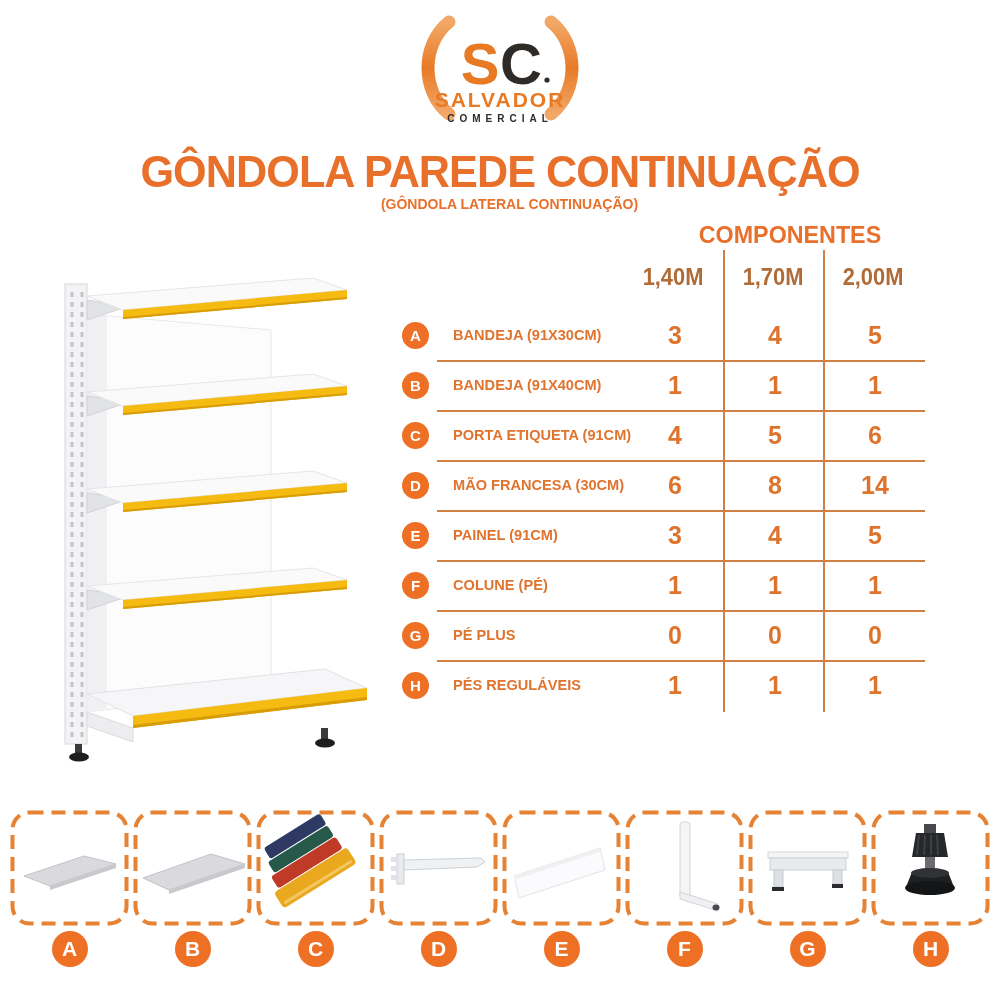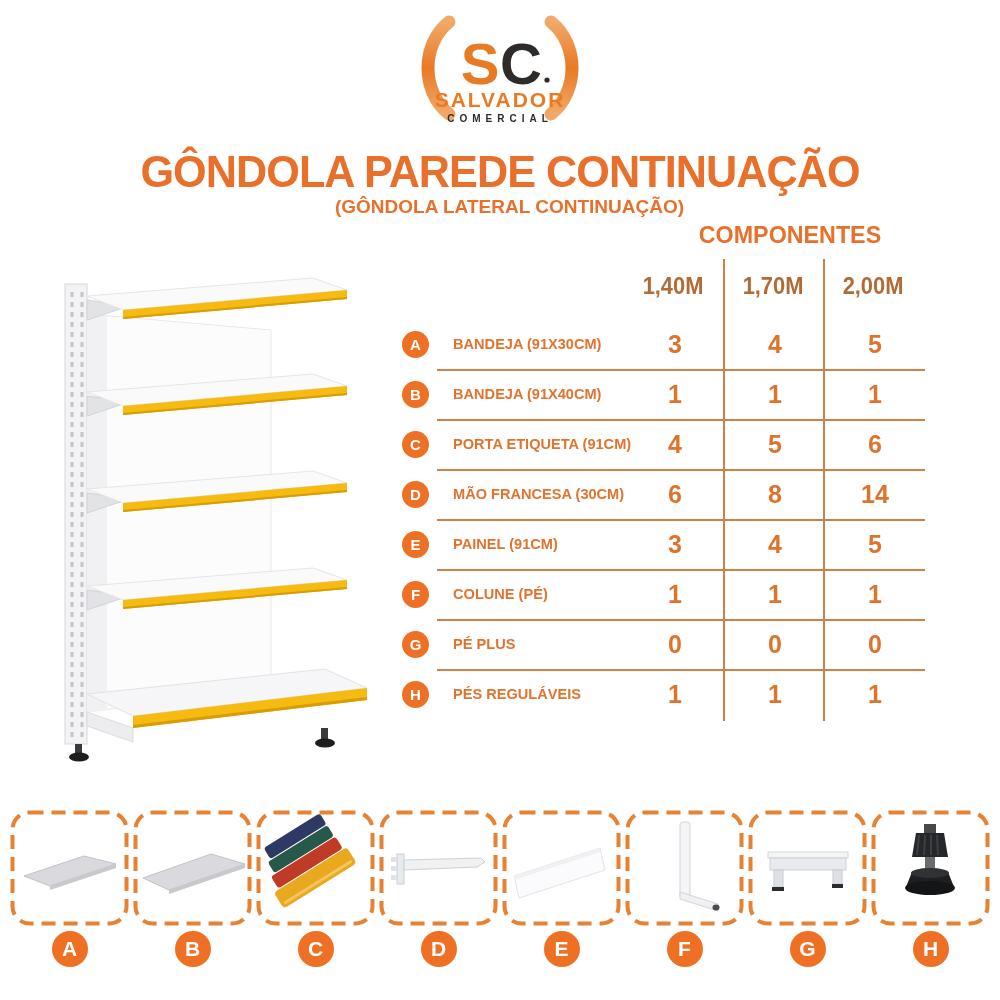--- a/index.html
+++ b/index.html
@@ -10,28 +10,28 @@
   
   .logo{position:absolute;left:385px;top:10px;width:230px;height:120px;}
   
   .title{
     position:absolute;left:0;right:0;top:146px;text-align:center;
     font-size:45px;font-weight:bold;color:#E8702B;letter-spacing:-1px;
     transform:scaleX(0.96);white-space:nowrap;
   }
   .subtitle{
     position:absolute;left:0;right:0;top:196px;text-align:center;
-    font-size:19px;font-weight:bold;color:#E8702B;letter-spacing:0;padding-left:19px;
+    font-size:14px;font-weight:bold;color:#E8702B;letter-spacing:0;padding-left:19px;
   }
   .components-heading{
     position:absolute;left:640px;width:300px;top:221px;text-align:center;
     font-size:24px;font-weight:bold;color:#E8702B;transform:scaleX(0.97);
   }
   
-  .ctable{position:absolute;left:400px;top:257px;width:525px;height:472px;}
+  .ctable{position:absolute;left:400px;top:248px;width:525px;height:472px;}
   .vline{position:absolute;top:2px;height:462px;width:2px;background:#D08044;}
   .vline.v1{left:323px;} .vline.v2{left:423px;}
   .hline{position:absolute;left:37px;right:0;height:1.5px;background:#D08044;}
   .thcol{
     position:absolute;top:16px;width:100px;text-align:center;
     font-size:23px;font-weight:bold;color:#B06B36;transform:scaleX(0.95);
   }
   .trow{
     position:absolute;left:0;width:525px;height:50px;
     display:grid;grid-template-columns:36px 187px 100px 100px 100px;

